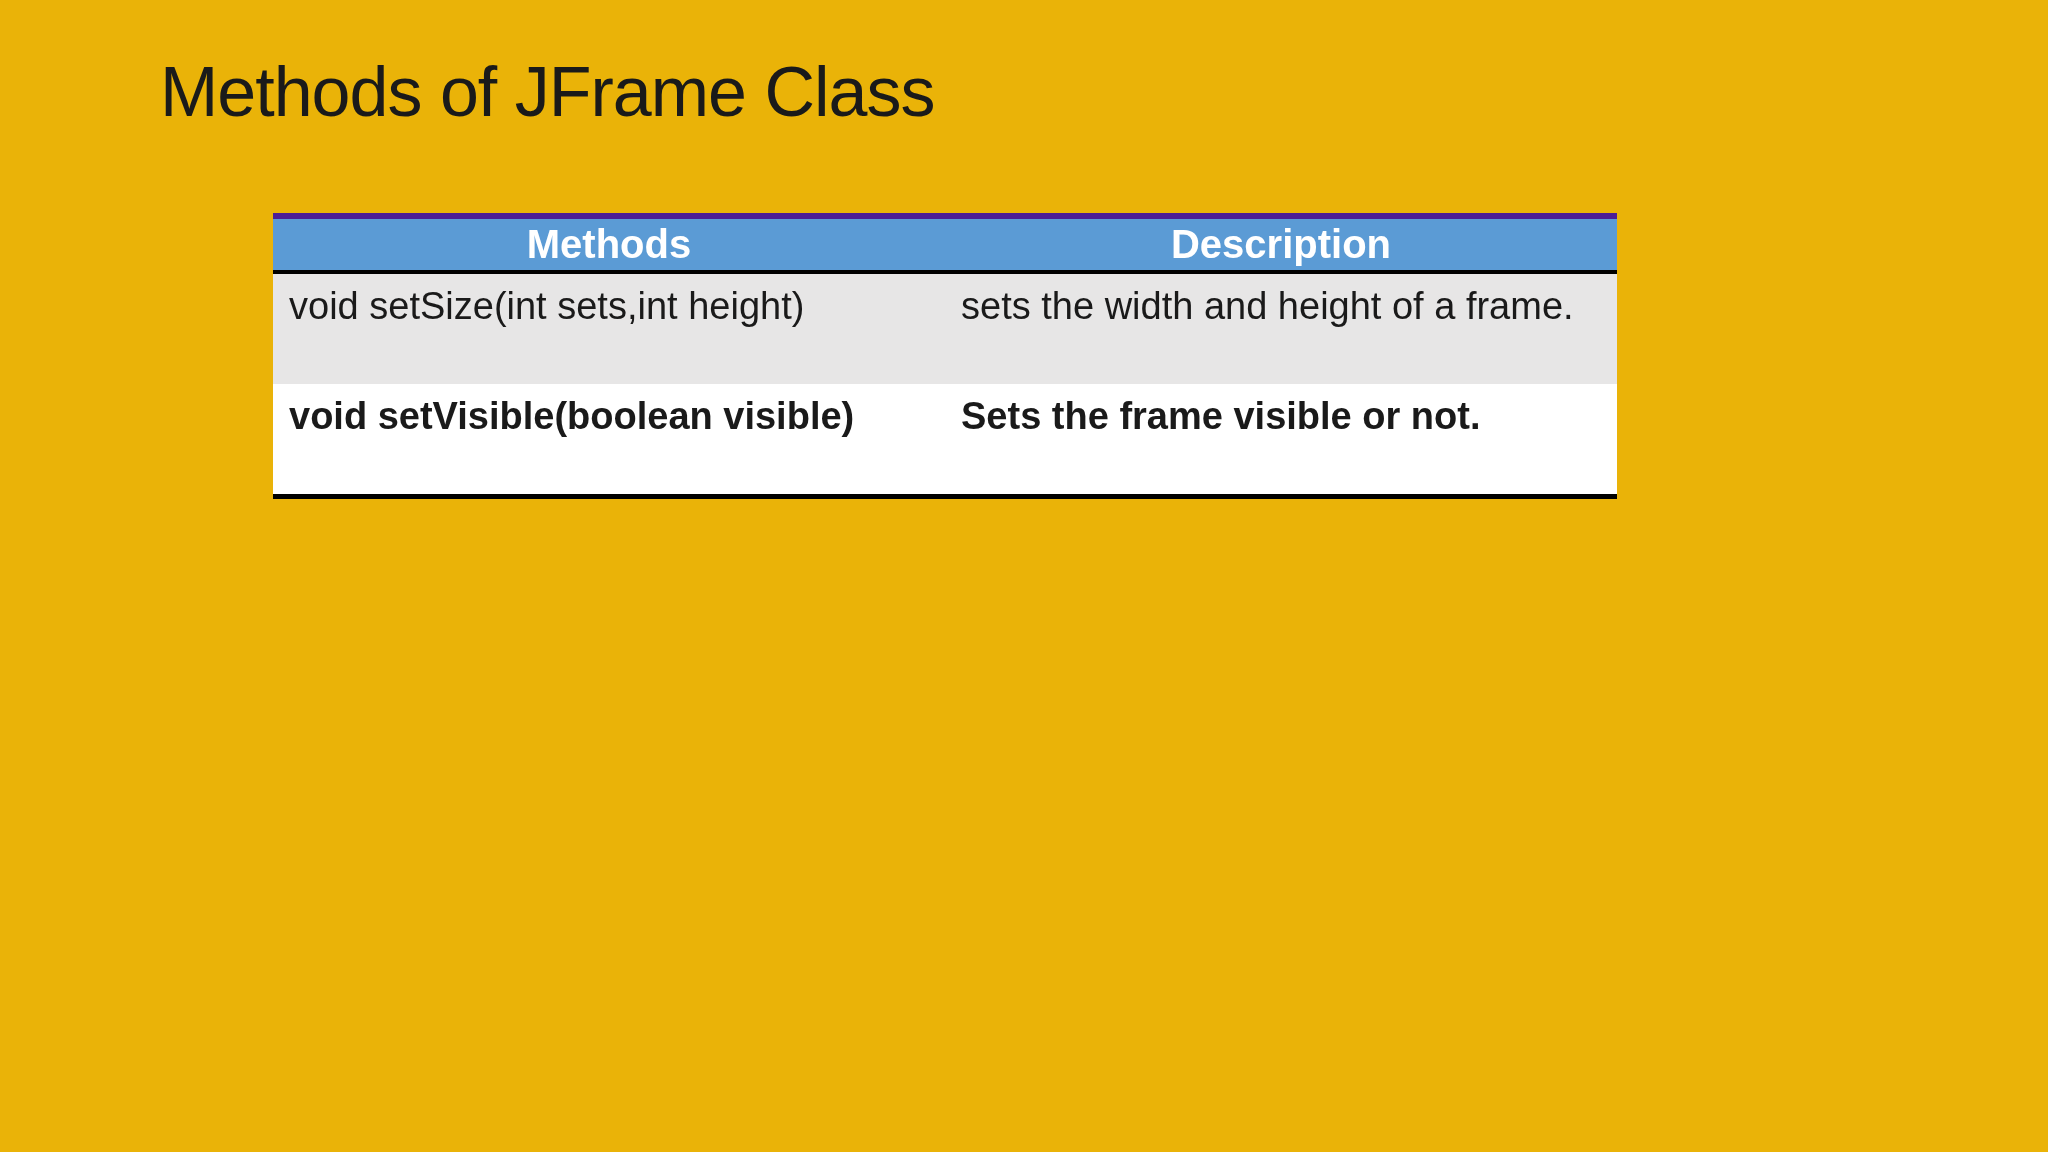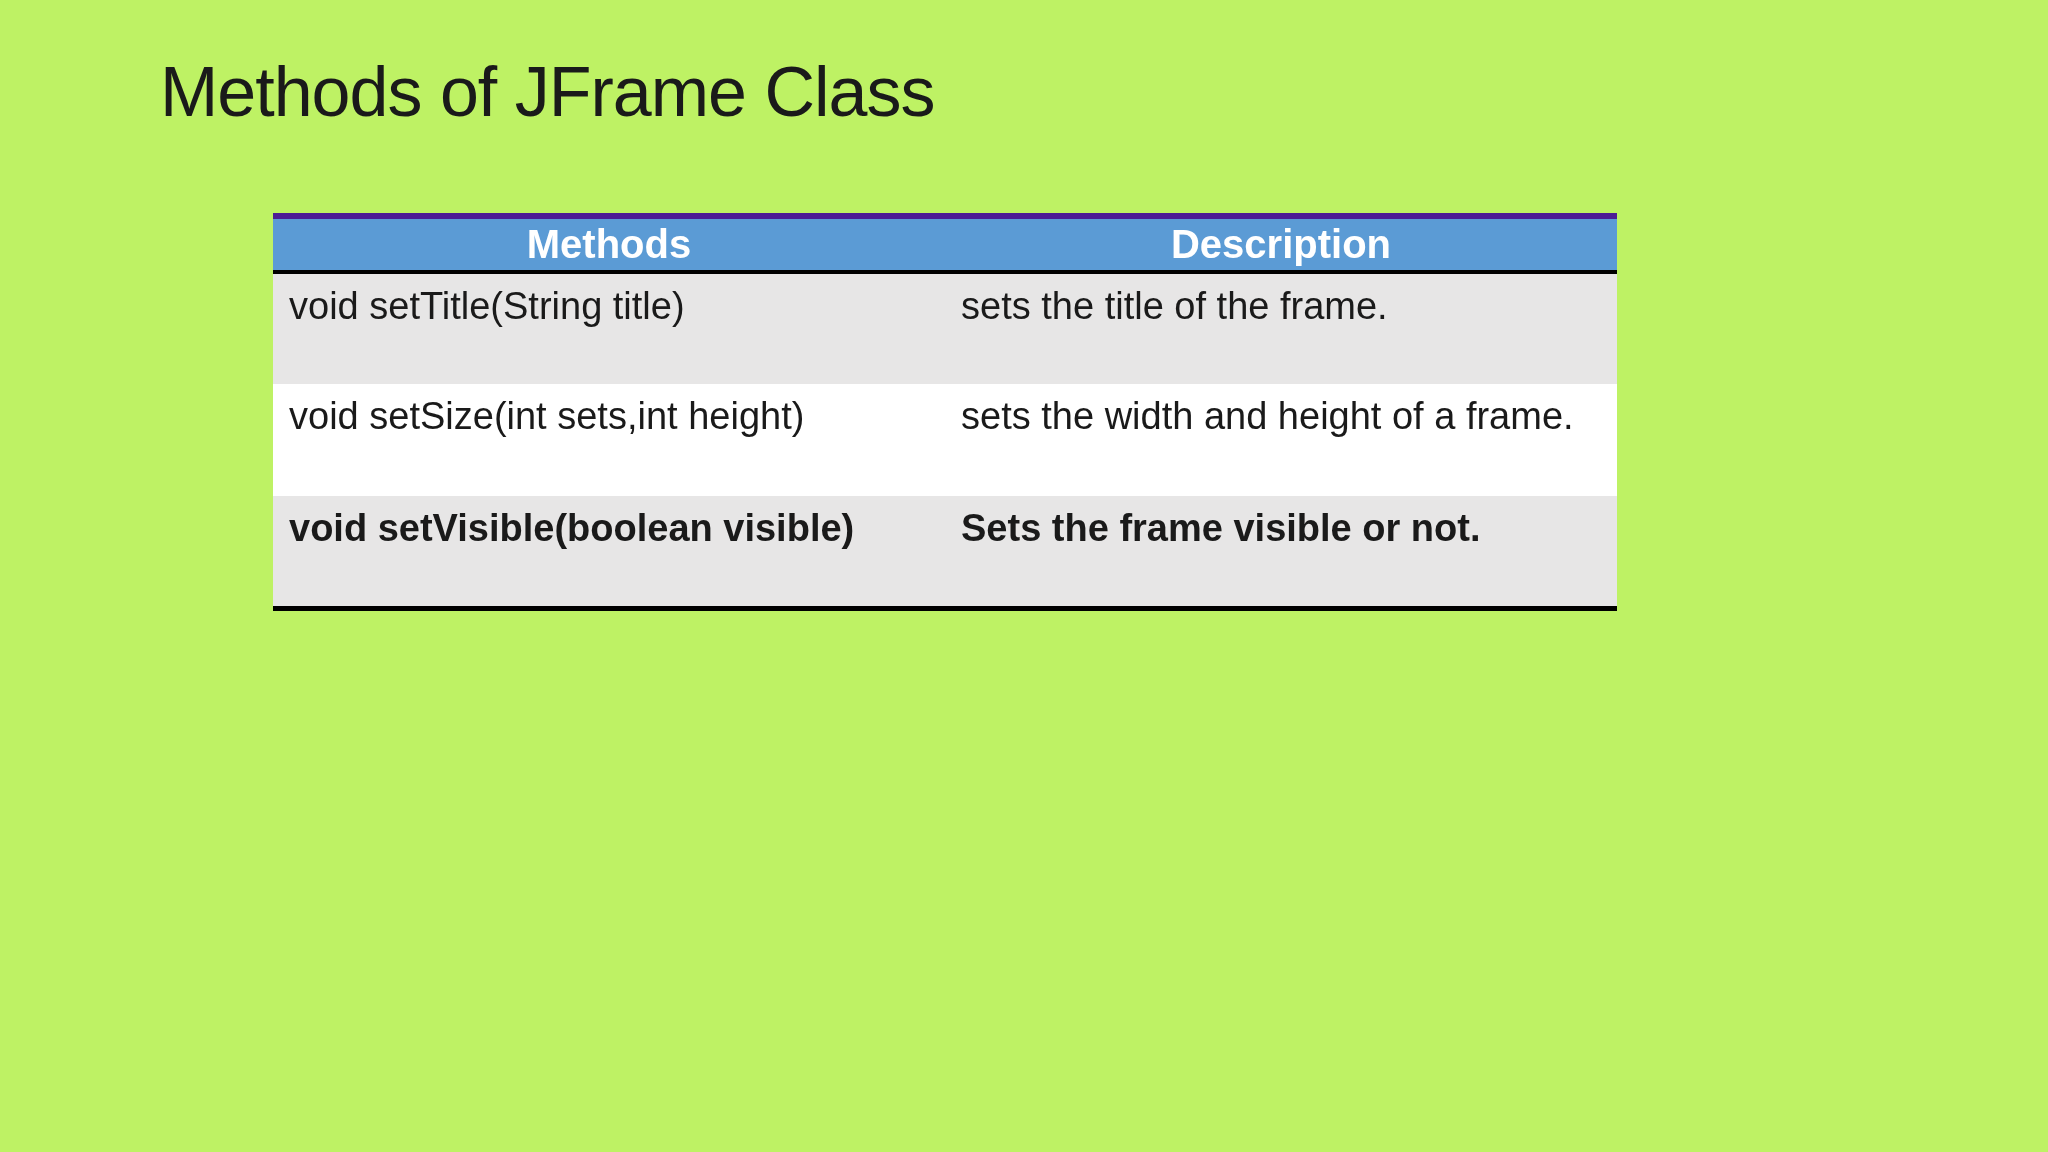--- a/index.html
+++ b/index.html
@@ -6,21 +6,21 @@
   html, body { width: 2048px; height: 1152px; }
   body {
     background: #ffffff;
     font-family: "Liberation Sans", sans-serif;
     position: relative;
     overflow: hidden;
   }
   .slide {
     position: absolute;
     inset: 0;
-    background: #bef264;
+    background: #eab308;
   }
   .slide-title {
     position: absolute;
     left: 160px;
     top: 52px;
     font-size: 70px;
     font-weight: 400;
     color: #1a1a1a;
     letter-spacing: -1px;
     white-space: nowrap;
@@ -72,24 +72,20 @@
         <col>
       </colgroup>
     <thead>
       <tr>
         <th>Methods</th>
         <th>Description</th>
       </tr>
     </thead>
     <tbody>
       <tr>
-        <td>void setTitle(String title)</td>
-        <td>sets the title of the frame.</td>
-      </tr>
-      <tr>
         <td>void setSize(int sets,int height)</td>
         <td>sets the width and height of a frame.</td>
       </tr>
       <tr class="bold-row">
         <td>void setVisible(boolean visible)</td>
         <td>Sets the frame visible or not.</td>
       </tr>
     </tbody>
   </table>
 

